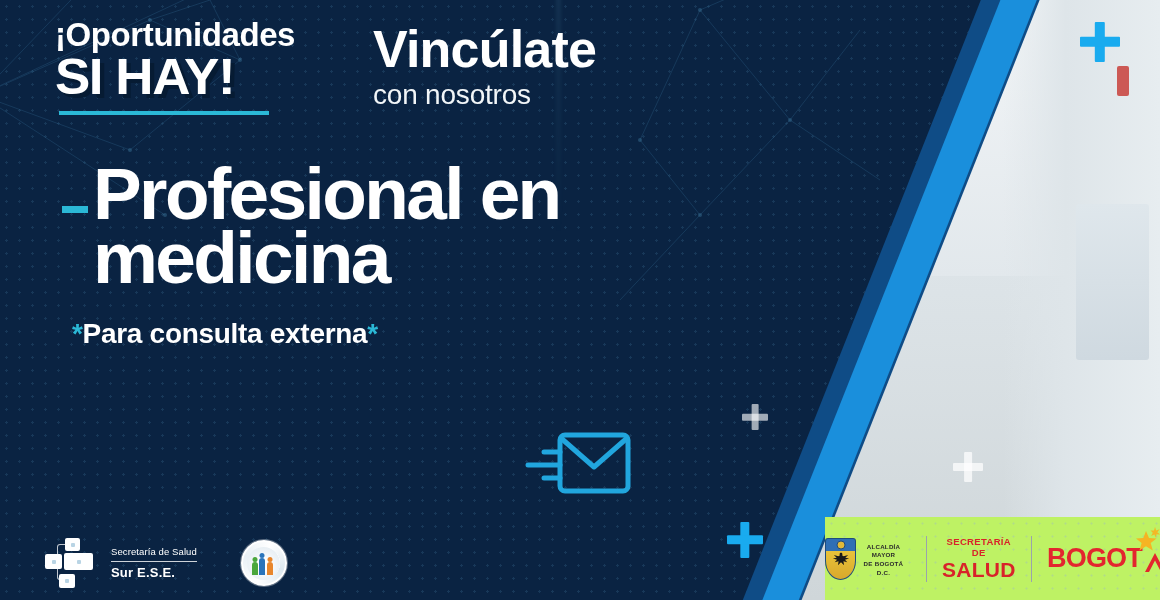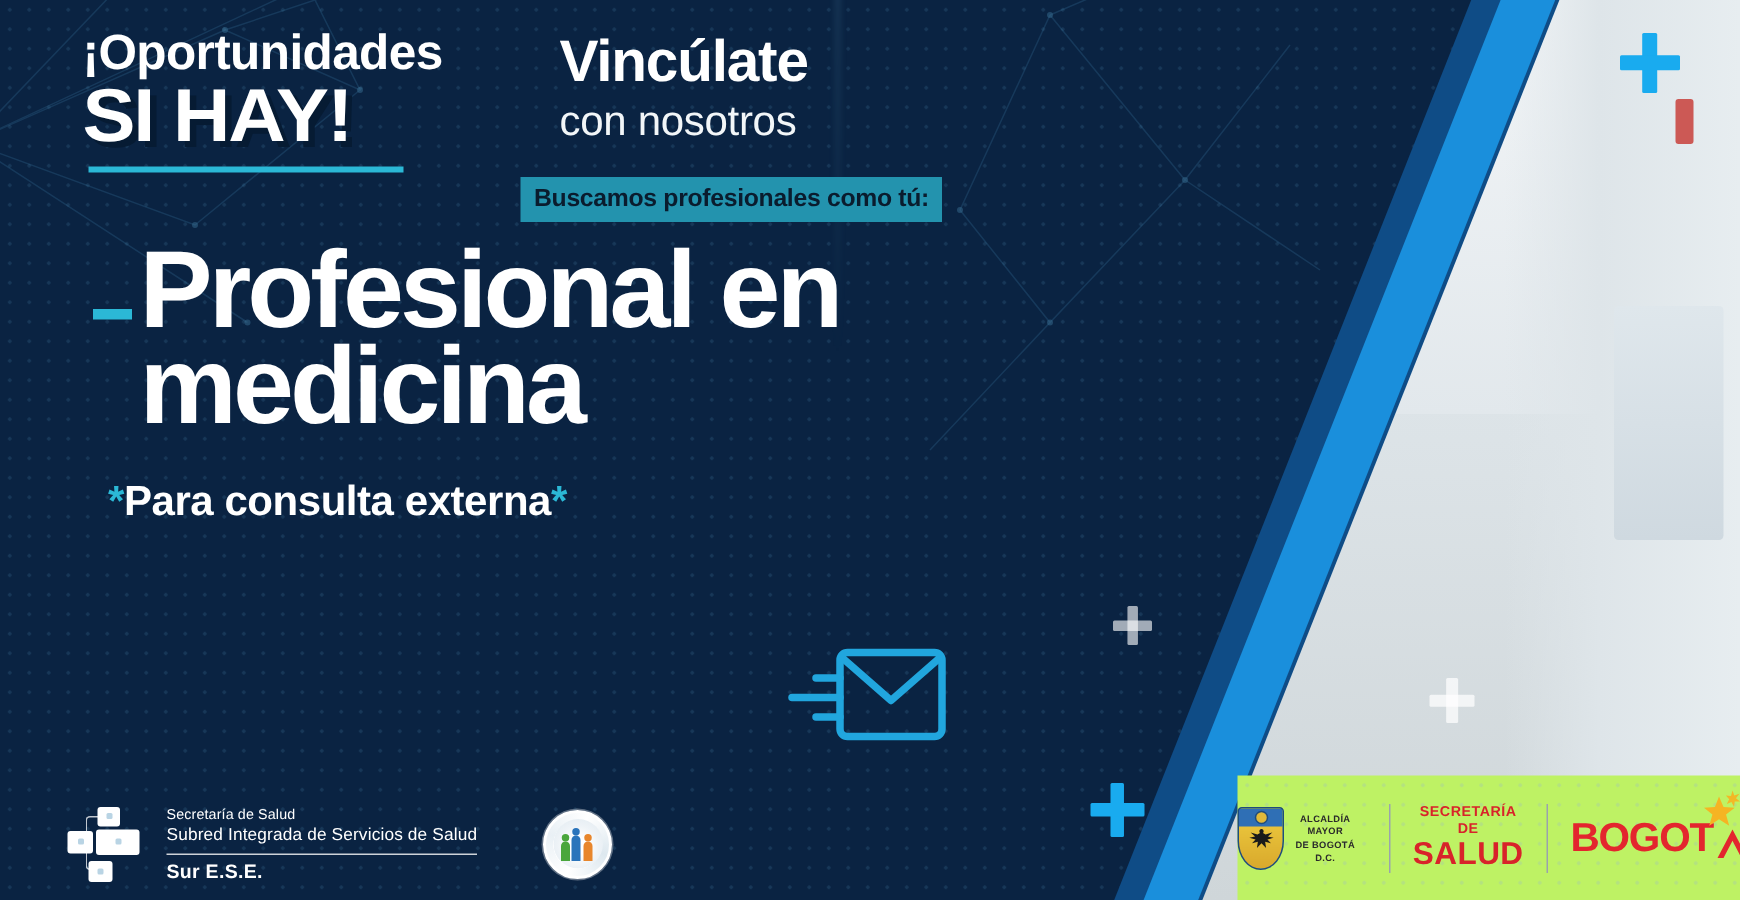--- a/index.html
+++ b/index.html
@@ -281,21 +281,21 @@
     transform:scaleX(1.06); transform-origin:left center;
     text-shadow:4px 4px 0 #061b33;
   }
   .kicker-rule {
     width:210px; height:4px; background:#2BB8D6;
     margin-top:9px; margin-left:4px;
   }
 
   .vinc { position:absolute; left:373px; top:22px; }
   .vinc-1 {
-    font-size:39px; font-weight:700; color:#fff;
+    font-size:52px; font-weight:700; color:#fff;
     letter-spacing:-.8px; line-height:1.05;
   }
   .vinc-2 {
     font-size:28px; font-weight:400; color:#f2f6f8;
     letter-spacing:-.2px; margin-top:2px;
   }
 
   .seek-chip {
     position:absolute; left:347px; top:118px;
     background:#2393AE;
@@ -565,21 +565,20 @@
       <div class="kicker-1">¡Oportunidades</div>
       <div class="kicker-2">SI HAY!</div>
       <div class="kicker-rule"></div>
     </div>
 
     <div class="vinc">
       <div class="vinc-1">Vincúlate</div>
       <div class="vinc-2">con nosotros</div>
     </div>
 
-    <div class="seek-chip">Buscamos profesionales como tú:</div>
 
     <div class="job">
       <div class="job-line">
         <span class="job-dash"></span>
         <span class="job-title">
           <span>Profesional en</span>
           <span class="l2">medicina</span>
         </span>
       </div>
     </div>
@@ -602,21 +601,20 @@
         <div class="subred-mark">
           <span class="connector conn-1"></span>
           <span class="connector conn-2"></span>
           <span class="sq a"></span>
             <span class="sq b"></span>
           <span class="sq c"></span>
             <span class="sq d"></span>
         </div>
         <div class="subred-text">
           <div class="st-1">Secretaría de Salud</div>
-          <div class="st-2">Subred Integrada de Servicios de Salud</div>
           <div class="st-rule"></div>
           <div class="st-3">Sur E.S.E.</div>
         </div>
       </div>
       <div class="seal">
         <div class="seal-inner">
           <span class="figure fig-g"></span>
           <span class="figure fig-b"></span>
           <span class="figure fig-o"></span>
         </div>

